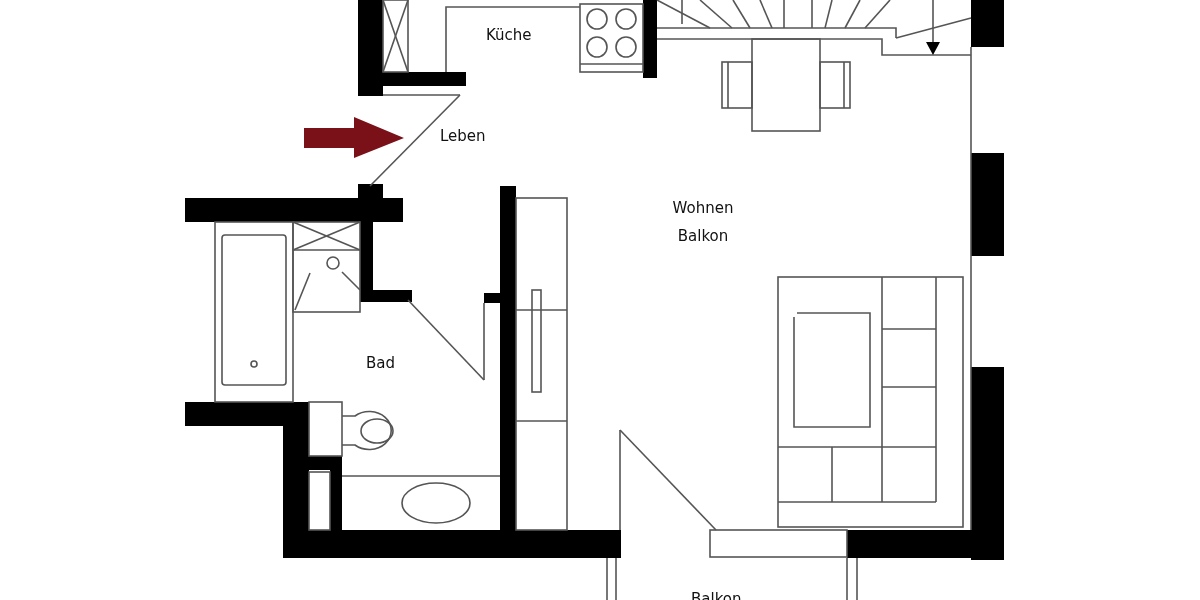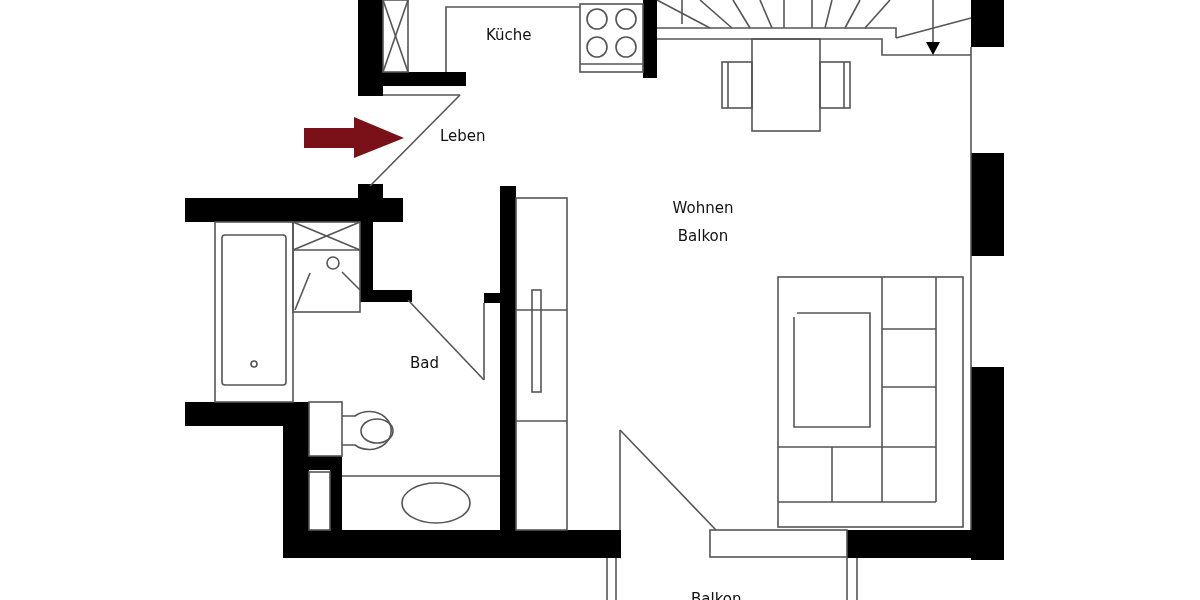--- a/index.html
+++ b/index.html
@@ -140,14 +140,14 @@
 
   <polygon points="304,128 354,128 354,117 404,138 354,158 354,148 304,148" fill="#7a1018"></polygon>
 </svg>
 
 <div class="lbl" style="left:486px; top:28px;">Küche</div>
 <div class="lbl" style="left:440px; top:129px;">Leben</div>
 <div class="lbl center multi" style="left:648px; top:194px; width:110px;">
   <div>Wohnen</div>
   <div>Balkon</div>
 </div>
-<div class="lbl" style="left:366px; top:356px;margin-left:44px;">Bad</div>
+<div class="lbl" style="left:366px; top:356px;">Bad</div>
 <div class="lbl" style="left:691px; top:592px;">Balkon</div>
 
 </body></html>

